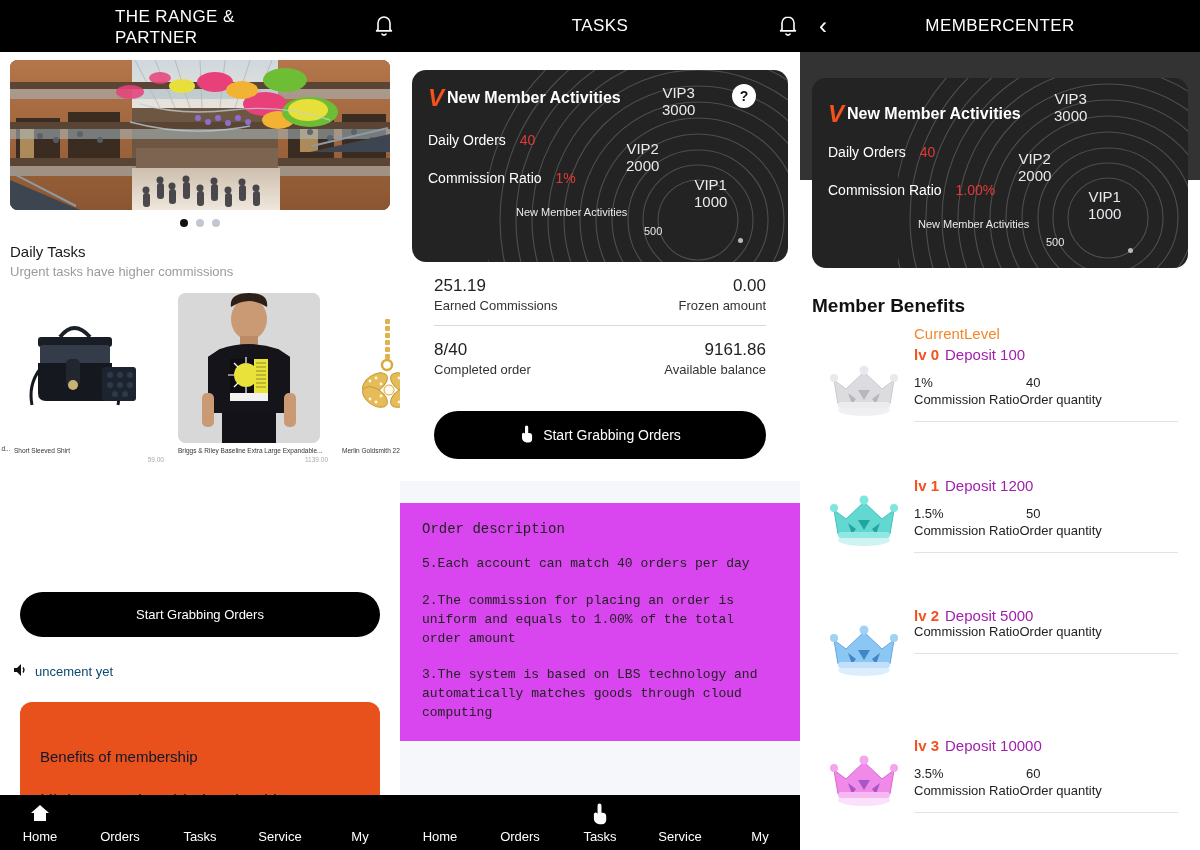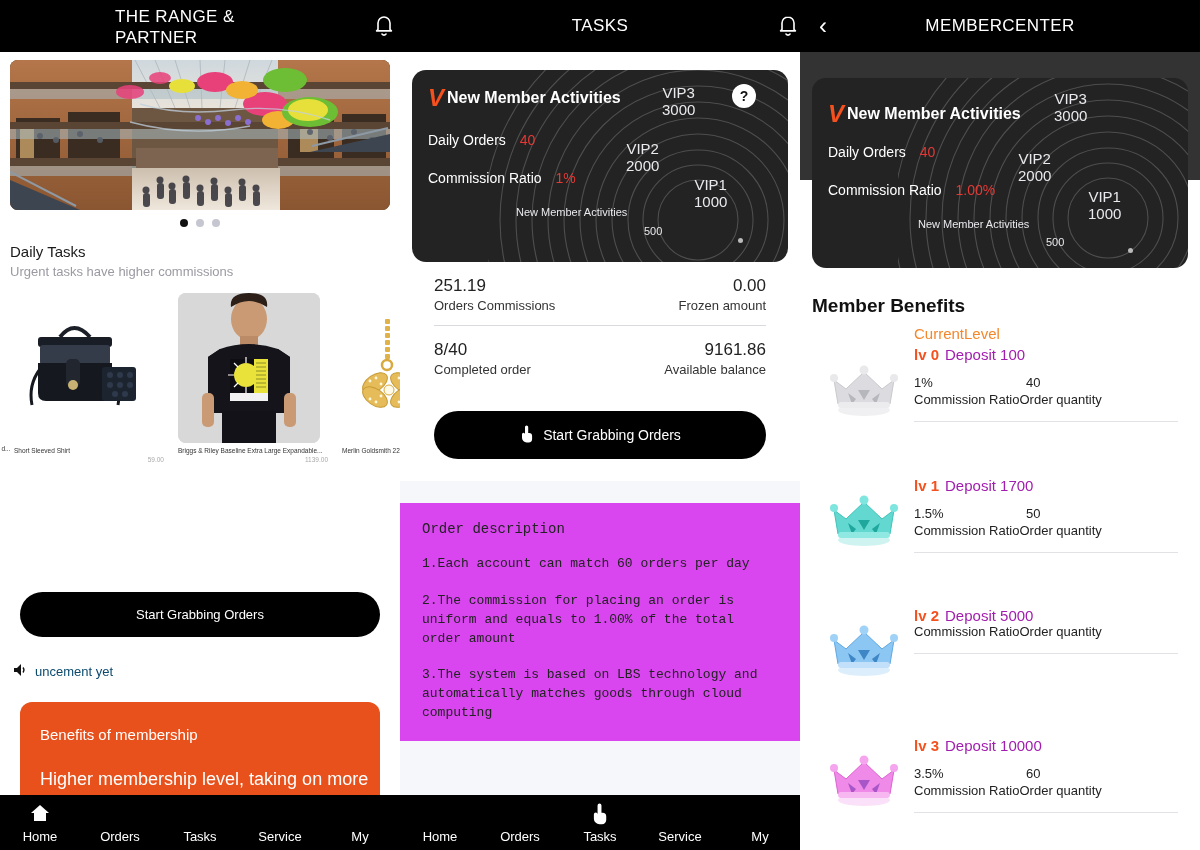--- a/index.html
+++ b/index.html
@@ -54,21 +54,21 @@
   .cta-wrap { position:absolute; left:20px; top:592px; width:360px; }
   .cta {
     height:45px; border-radius:23px; background:#000; color:#fff;
     display:flex; align-items:center; justify-content:center; gap:8px;
     font-size:13px; cursor:pointer;
   }
   .announce { position:absolute; left:12px; top:662px; display:flex; align-items:center; gap:5px;
               font-size:13px; color:#0c4a6e; }
   .benefits-card {
     position:absolute; left:20px; top:702px; width:360px; height:140px;
-    background:#e8511b; border-radius:12px; color:#ffffff; padding:24px 20px 0 20px;
+    background:#e8511b; border-radius:12px; color:#0f172a; padding:46px 20px 0 20px;
   }
   .benefits-card h3 { font-size:15px; font-weight:normal; }
   .benefits-card p { font-size:18px; margin-top:26px; white-space:nowrap; }
 
   
   .bottomnav {
     position:absolute; left:0; bottom:0; width:400px; height:55px;
     background:#000; display:flex; align-items:flex-end; padding-bottom:6px;
   }
   .nav-item { flex:1; text-align:center; color:#fff; font-size:13px; position:relative; cursor:pointer; }
@@ -482,21 +482,21 @@
       </div>
       <div class="vip-nma" style="left:104px; top:136px;">New Member Activities</div>
       <div class="vip-nma-n" style="left:232px; top:155px;">500</div>
       <div class="qmark" style="left:320px; top:14px;">?</div>
       <div class="vip-dot" style="left:326px; top:168px;"></div>
     </div>
 
     <div class="stats">
       <div class="stat">
         <div class="stat-v">251.19</div>
-        <div class="stat-l">Orders Commissions</div>
+        <div class="stat-l">Earned Commissions</div>
       </div>
       <div class="stat r">
         <div class="stat-v">0.00</div>
         <div class="stat-l">Frozen amount</div>
       </div>
     </div>
     <div class="divider"></div>
     <div class="stats">
       <div class="stat">
         <div class="stat-v">8/40</div>
@@ -515,21 +515,21 @@
               <path d="M6 2a1.6 1.6 0 0 1 3.2 0v6h.9a3 3 0 0 1 3 3v3a3.4 3.4 0 0 1-3.4 3.4H7.6A4.6 4.6 0 0 1 3 12.8V9.2a1.5 1.5 0 0 1 3 0z" fill="#fff"></path>
             </svg>
         </span>
         <span>Start Grabbing Orders</span>
       </div>
     </div>
   </div>
 
   <div class="desc" style="margin-top:22px;">
     <h4>Order description</h4>
-    <p>1.Each account can match 60 orders per day</p>
+    <p>5.Each account can match 40 orders per day</p>
     <p>2.The commission for placing an order is uniform and equals to 1.00% of the total order amount</p>
     <p>3.The system is based on LBS technology and automatically matches goods through cloud computing</p>
   </div>
 
   <div class="bottomnav">
     <div class="nav-item">
       <span>Home</span>
     </div>
     <div class="nav-item">
       <span>Orders</span>
@@ -650,21 +650,21 @@
             <path d="M52 33 l-8 6 l4 5z" fill="#1fa79e"></path>
           <path d="M30 30 l6 10 l6 -10z" fill="#1fa79e"></path>
           <circle cx="6" cy="18" r="4" fill="#7fe6df"></circle>
             <circle cx="36" cy="10" r="4.5" fill="#7fe6df"></circle>
             <circle cx="66" cy="18" r="4" fill="#7fe6df"></circle>
           <rect x="10" y="42" width="52" height="6" rx="3" fill="#8fe9e2"></rect>
         </svg>
       </div>
       <div class="lv-body">
         <div class="lv-head" style="margin-top:22px;">
-          <span class="lv-tag">lv 1</span><span class="lv-dep">Deposit 1700</span>
+          <span class="lv-tag">lv 1</span><span class="lv-dep">Deposit 1200</span>
         </div>
         <div class="lv-nums">
           <span>1.5%</span>
           <span class="n2">50</span>
         </div>
         <div class="lv-labels">
           <span>Commission Ratio</span><span>Order quantity</span>
         </div>
         <div class="lv-rule"></div>
       </div>

